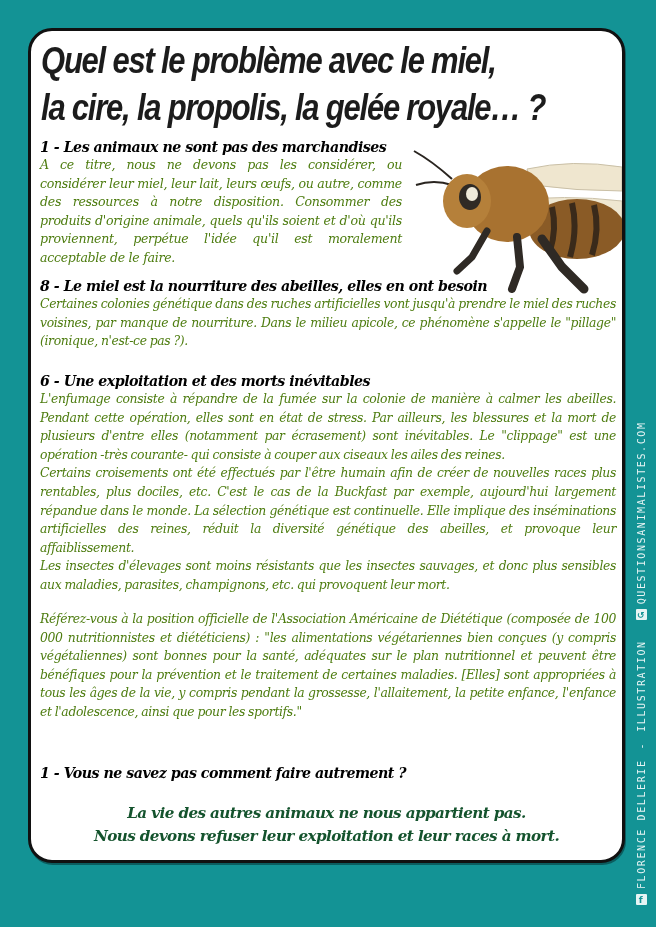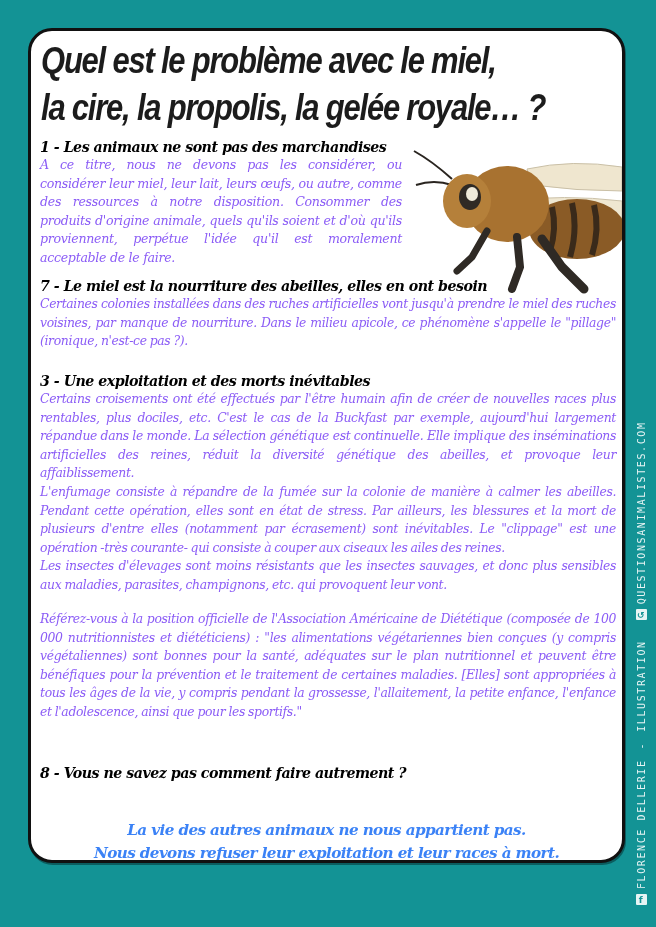--- a/index.html
+++ b/index.html
@@ -62,43 +62,43 @@
       font-size: 14.2px;
       line-height: 17px;
       color: #000000;
       letter-spacing: -0.5px;
       white-space: nowrap;
     }
     .section p {
       font-family: "DejaVu Serif", serif;
       font-size: 12.4px;
       line-height: 18.6px;
-      color: #8b5cf6;
+      color: #4d7c0f;
       text-align: justify;
       letter-spacing: -0.35px;
       word-spacing: -0.5px;
     }
     #s1 { top: 108px; width: 362px; }
     #s1 p { font-size: 12.6px; line-height: 18.6px; letter-spacing: -0.3px; word-spacing: 0px; }
     #s2 { top: 247px; }
     #s3 { top: 342px; }
     #s4 { top: 579px; }
     #s5 { top: 734px; }
 
     .conclusion {
       position: absolute;
       left: 0;
       width: 100%;
-      top: 788px;
+      top: 771px;
       text-align: center;
       font-family: "DejaVu Serif", serif;
       font-weight: bold;
       font-size: 15.2px;
       line-height: 23px;
-      color: #3b82f6;
+      color: #14532d;
       letter-spacing: -0.6px;
     }
     .conclusion span { display: block; }
 
     .side-credit {
       position: absolute;
       left: 631px;
       top: 905px;
       width: 520px;
       height: 20px;
@@ -162,37 +162,37 @@
     <path d="M105 98 L108 128 L100 150" stroke="#2f2a25" stroke-width="8" fill="none" stroke-linecap="round"></path>
     <path d="M130 100 L150 128 L172 150" stroke="#2f2a25" stroke-width="9" fill="none" stroke-linecap="round"></path>
   </svg>
 
   <section class="section" id="s1">
     <h2>1 - Les animaux ne sont pas des marchandises</h2>
     <p>A ce titre, nous ne devons pas les considérer, ou considérer leur miel, leur lait, leurs œufs, ou autre, comme des ressources à notre disposition. Consommer des produits d'origine animale, quels qu'ils soient et d'où qu'ils proviennent, perpétue l'idée qu'il est moralement acceptable de le faire.</p>
   </section>
 
   <section class="section" id="s2">
-    <h2>7 - Le miel est la nourriture des abeilles, elles en ont besoin</h2>
-    <p>Certaines colonies installées dans des ruches artificielles vont jusqu'à prendre le miel des ruches voisines, par manque de nourriture. Dans le milieu apicole, ce phénomène s'appelle le "pillage" (ironique, n'est-ce pas ?).</p>
+    <h2>8 - Le miel est la nourriture des abeilles, elles en ont besoin</h2>
+    <p>Certaines colonies génétique dans des ruches artificielles vont jusqu'à prendre le miel des ruches voisines, par manque de nourriture. Dans le milieu apicole, ce phénomène s'appelle le "pillage" (ironique, n'est-ce pas ?).</p>
   </section>
 
   <section class="section" id="s3">
-    <h2>3 - Une exploitation et des morts inévitables</h2>
+    <h2>6 - Une exploitation et des morts inévitables</h2>
+    <p>L'enfumage consiste à répandre de la fumée sur la colonie de manière à calmer les abeilles. Pendant cette opération, elles sont en état de stress. Par ailleurs, les blessures et la mort de plusieurs d'entre elles (notamment par écrasement) sont inévitables. Le "clippage" est une opération -très courante- qui consiste à couper aux ciseaux les ailes des reines.</p>
     <p>Certains croisements ont été effectués par l'être humain afin de créer de nouvelles races plus rentables, plus dociles, etc. C'est le cas de la Buckfast par exemple, aujourd'hui largement répandue dans le monde. La sélection génétique est continuelle. Elle implique des inséminations artificielles des reines, réduit la diversité génétique des abeilles, et provoque leur affaiblissement.</p>
-    <p>L'enfumage consiste à répandre de la fumée sur la colonie de manière à calmer les abeilles. Pendant cette opération, elles sont en état de stress. Par ailleurs, les blessures et la mort de plusieurs d'entre elles (notamment par écrasement) sont inévitables. Le "clippage" est une opération -très courante- qui consiste à couper aux ciseaux les ailes des reines.</p>
-    <p>Les insectes d'élevages sont moins résistants que les insectes sauvages, et donc plus sensibles aux maladies, parasites, champignons, etc. qui provoquent leur vont.</p>
+    <p>Les insectes d'élevages sont moins résistants que les insectes sauvages, et donc plus sensibles aux maladies, parasites, champignons, etc. qui provoquent leur mort.</p>
   </section>
 
   <section class="section" id="s4">
     <p>Référez-vous à la position officielle de l'Association Américaine de Diététique (composée de 100 000 nutritionnistes et diététiciens) : "les alimentations végétariennes bien conçues (y compris végétaliennes) sont bonnes pour la santé, adéquates sur le plan nutritionnel et peuvent être bénéfiques pour la prévention et le traitement de certaines maladies. [Elles] sont appropriées à tous les âges de la vie, y compris pendant la grossesse, l'allaitement, la petite enfance, l'enfance et l'adolescence, ainsi que pour les sportifs."</p>
   </section>
 
   <section class="section" id="s5">
-    <h2>8 - Vous ne savez pas comment faire autrement ?</h2>
+    <h2>1 - Vous ne savez pas comment faire autrement ?</h2>
   </section>
 
   <div class="conclusion">
     <span>La vie des autres animaux ne nous appartient pas.</span>
     <span>Nous devons refuser leur exploitation et leur races à mort.</span>
   </div>
 </div>
 
 <div class="side-credit">
   <span class="icon">f</span>

